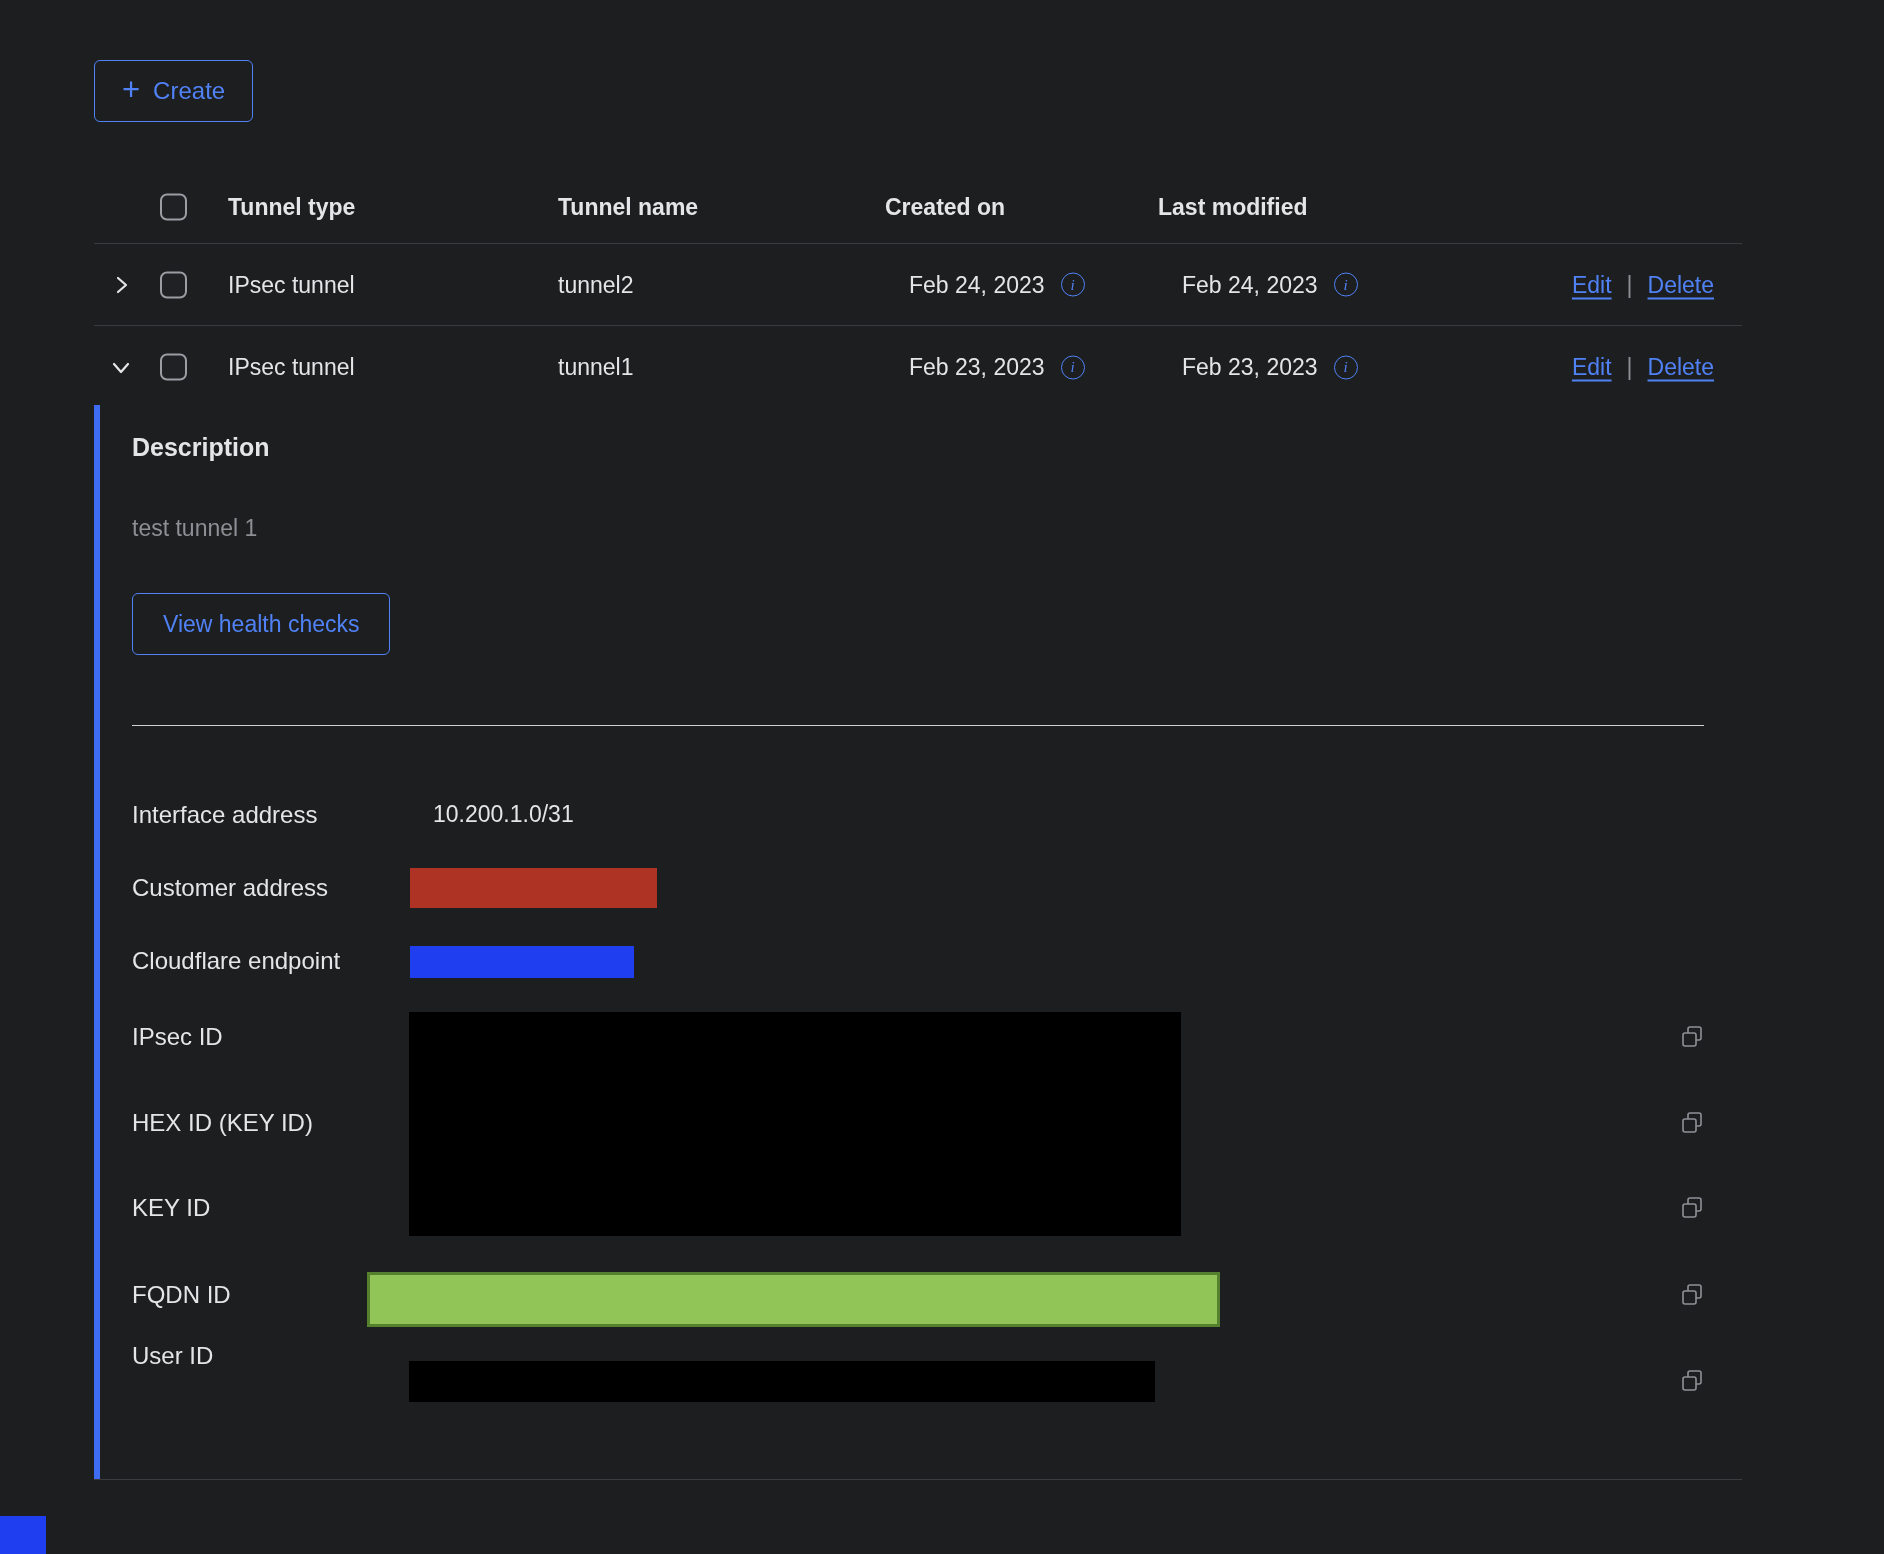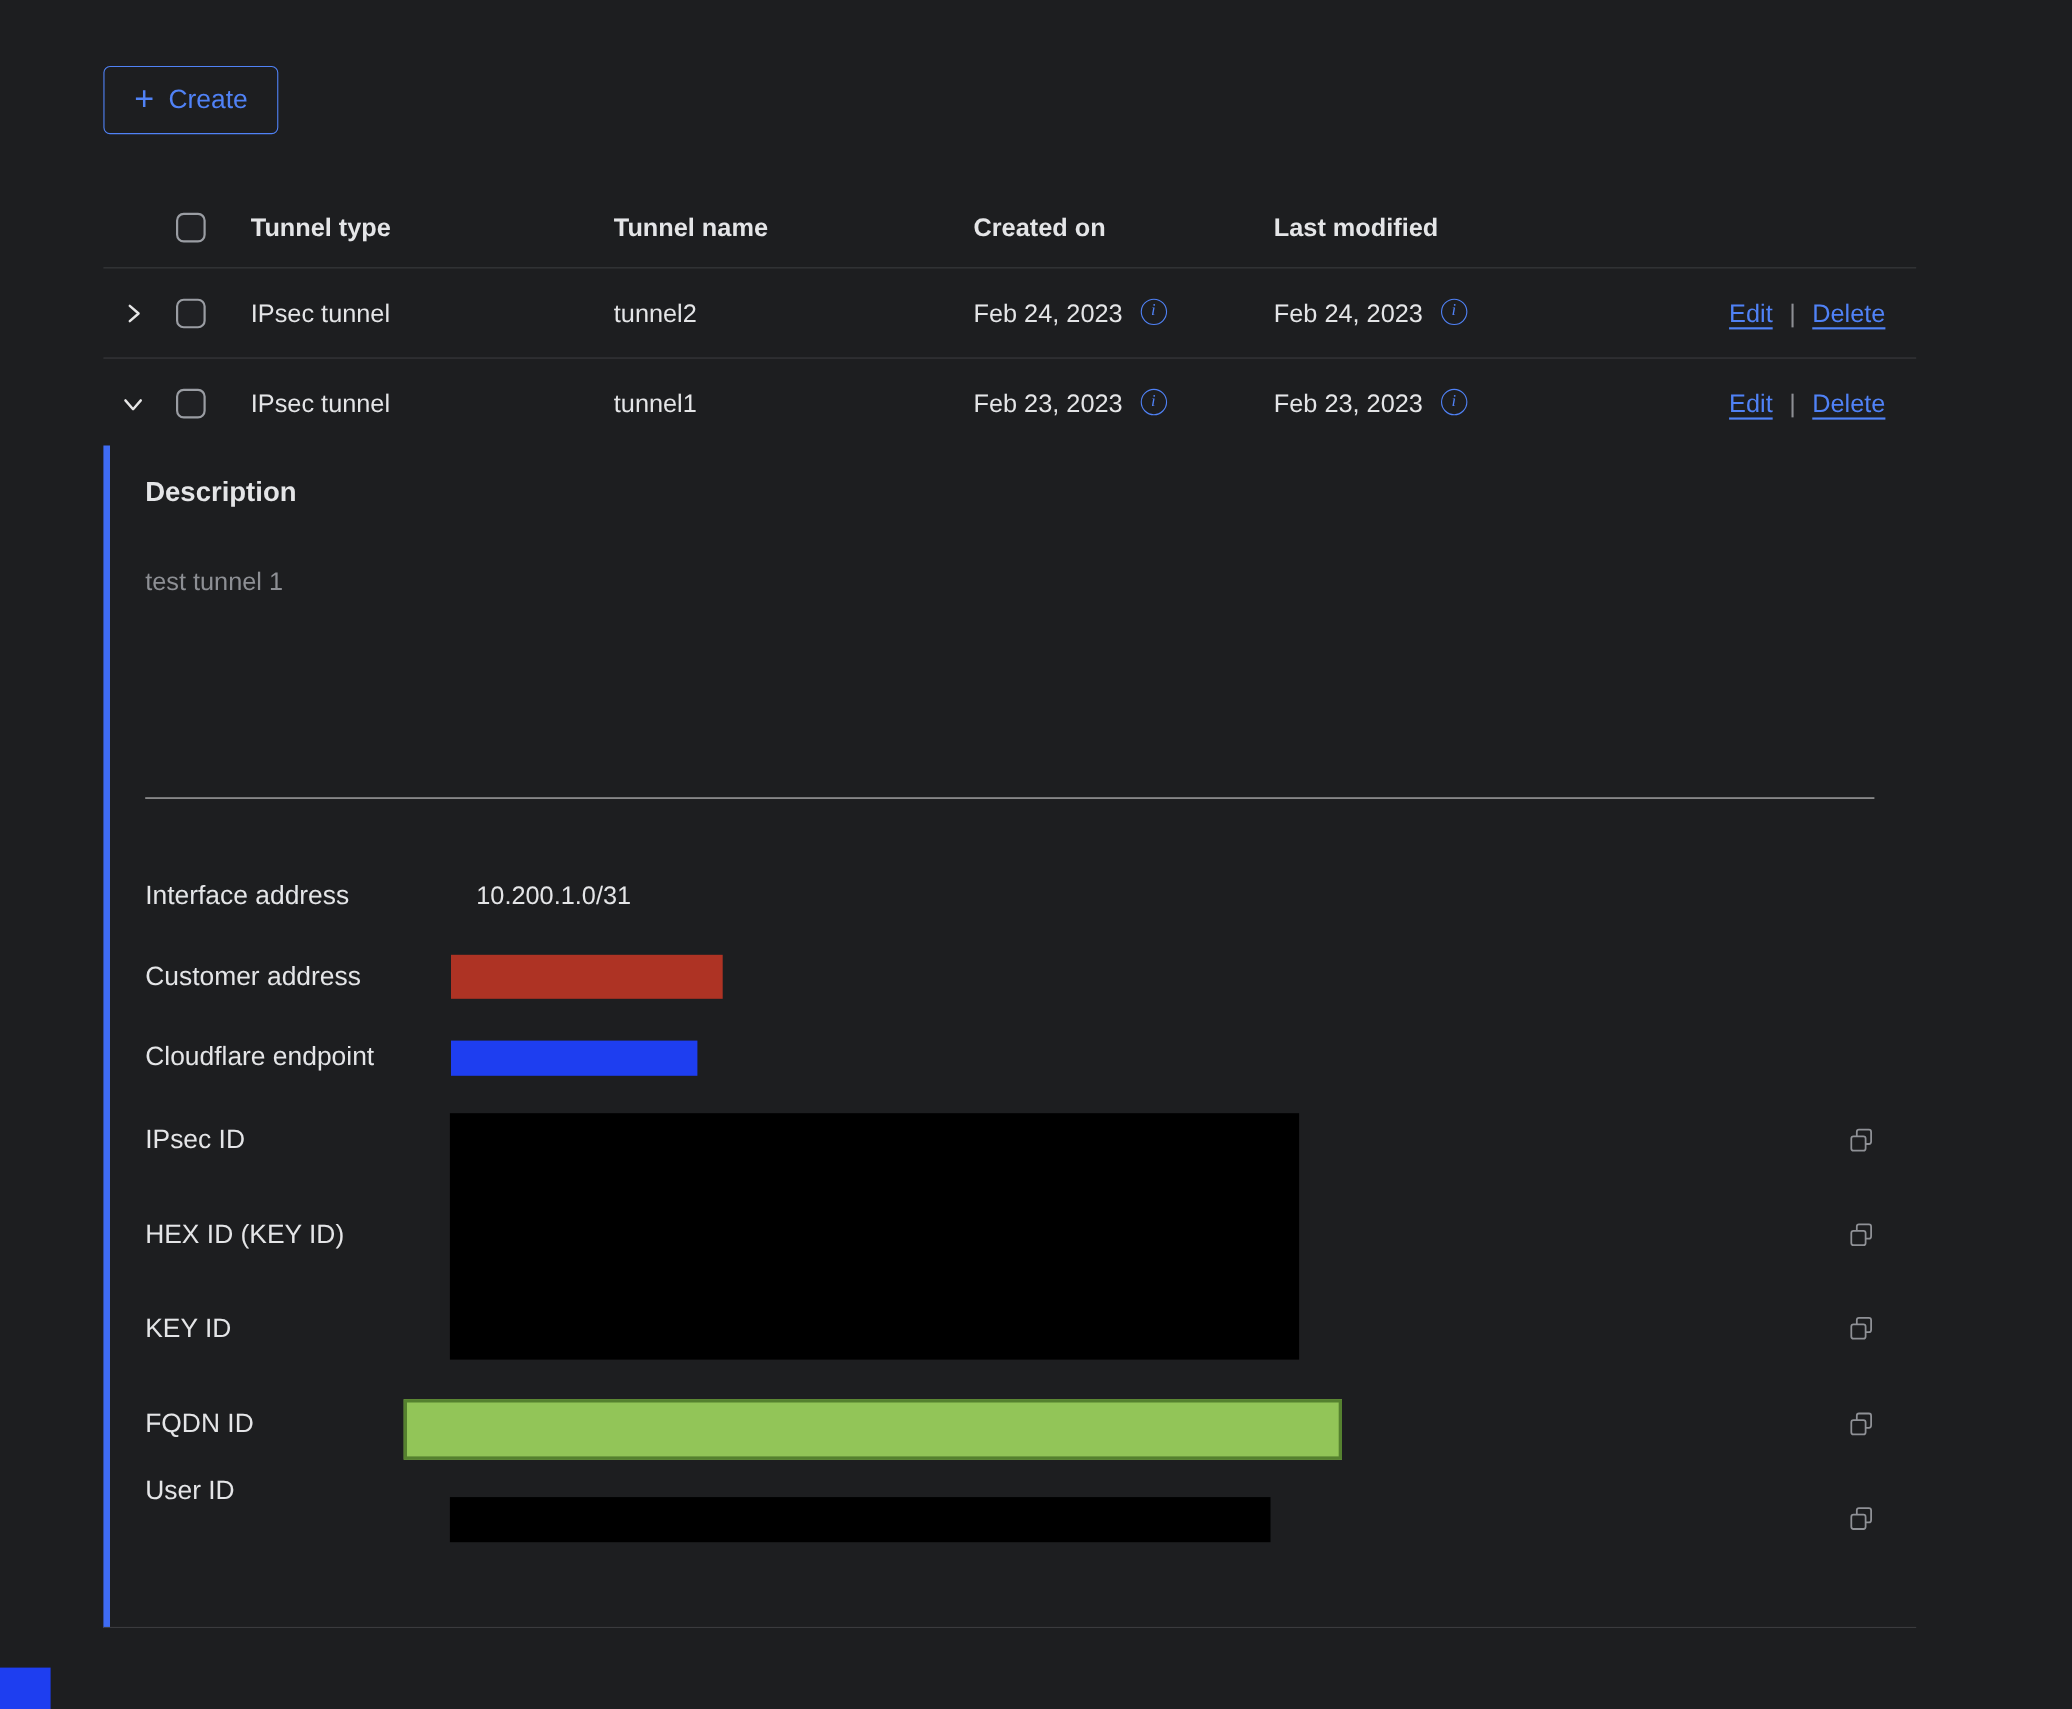--- a/index.html
+++ b/index.html
@@ -35,21 +35,21 @@
   .c-exp{left:10px;}
   .c-check{left:66px;}
   .c-type{left:134px;}
   .c-name{left:464px;}
   .c-created{left:791px;}
   .c-mod{left:1064px;}
   .c-actions{right:28px;}
 
   .checkbox{width:27px;height:27px;border:2px solid #9a9da3;border-radius:7px;background:#202124;cursor:pointer;display:block;}
   .expander{width:34px;height:34px;display:flex;align-items:center;justify-content:center;cursor:pointer;}
-  .datecell{display:flex;align-items:flex-start;gap:16px;}
+  .datecell{display:flex;align-items:center;gap:16px;margin-left:24px;}
   .info{width:24px;height:24px;border:1.7px solid var(--blue);border-radius:50%;color:var(--blue);
     display:flex;align-items:center;justify-content:center;font-size:15px;flex:0 0 auto;
     font-family:"Liberation Serif",serif;font-style:italic;cursor:pointer;}
   .actions{display:flex;align-items:center;gap:15px;}
   .link{color:var(--blue);text-decoration:underline;text-underline-offset:5px;cursor:pointer;}
   .sep{color:var(--muted);}
 
   
   .panel-bar{position:absolute;left:94px;top:405px;width:6px;height:1075px;background:var(--accent-bar);}
   .panel{position:absolute;left:94px;top:405px;width:1648px;height:1075px;border-bottom:1px solid var(--border);}
@@ -145,20 +145,21 @@
       </span>
     </div>
   </div>
 
   <div class="panel-bar"></div>
   <div class="panel">
 
     <div class="abs desc-label">Description</div>
     <div class="abs desc-value">test tunnel 1</div>
 
+    <button class="abs health-btn">View health checks</button>
 
     <div class="abs divider"></div>
 
     <div class="abs flabel" style="top:396px;">Interface address</div>
     <div class="abs flabel" style="top:469px;">Customer address</div>
     <div class="abs flabel" style="top:542px;">Cloudflare endpoint</div>
     <div class="abs flabel" style="top:618px;">IPsec ID</div>
     <div class="abs flabel" style="top:704px;">HEX ID (KEY ID)</div>
     <div class="abs flabel" style="top:789px;">KEY ID</div>
     <div class="abs flabel" style="top:876px;">FQDN ID</div>

